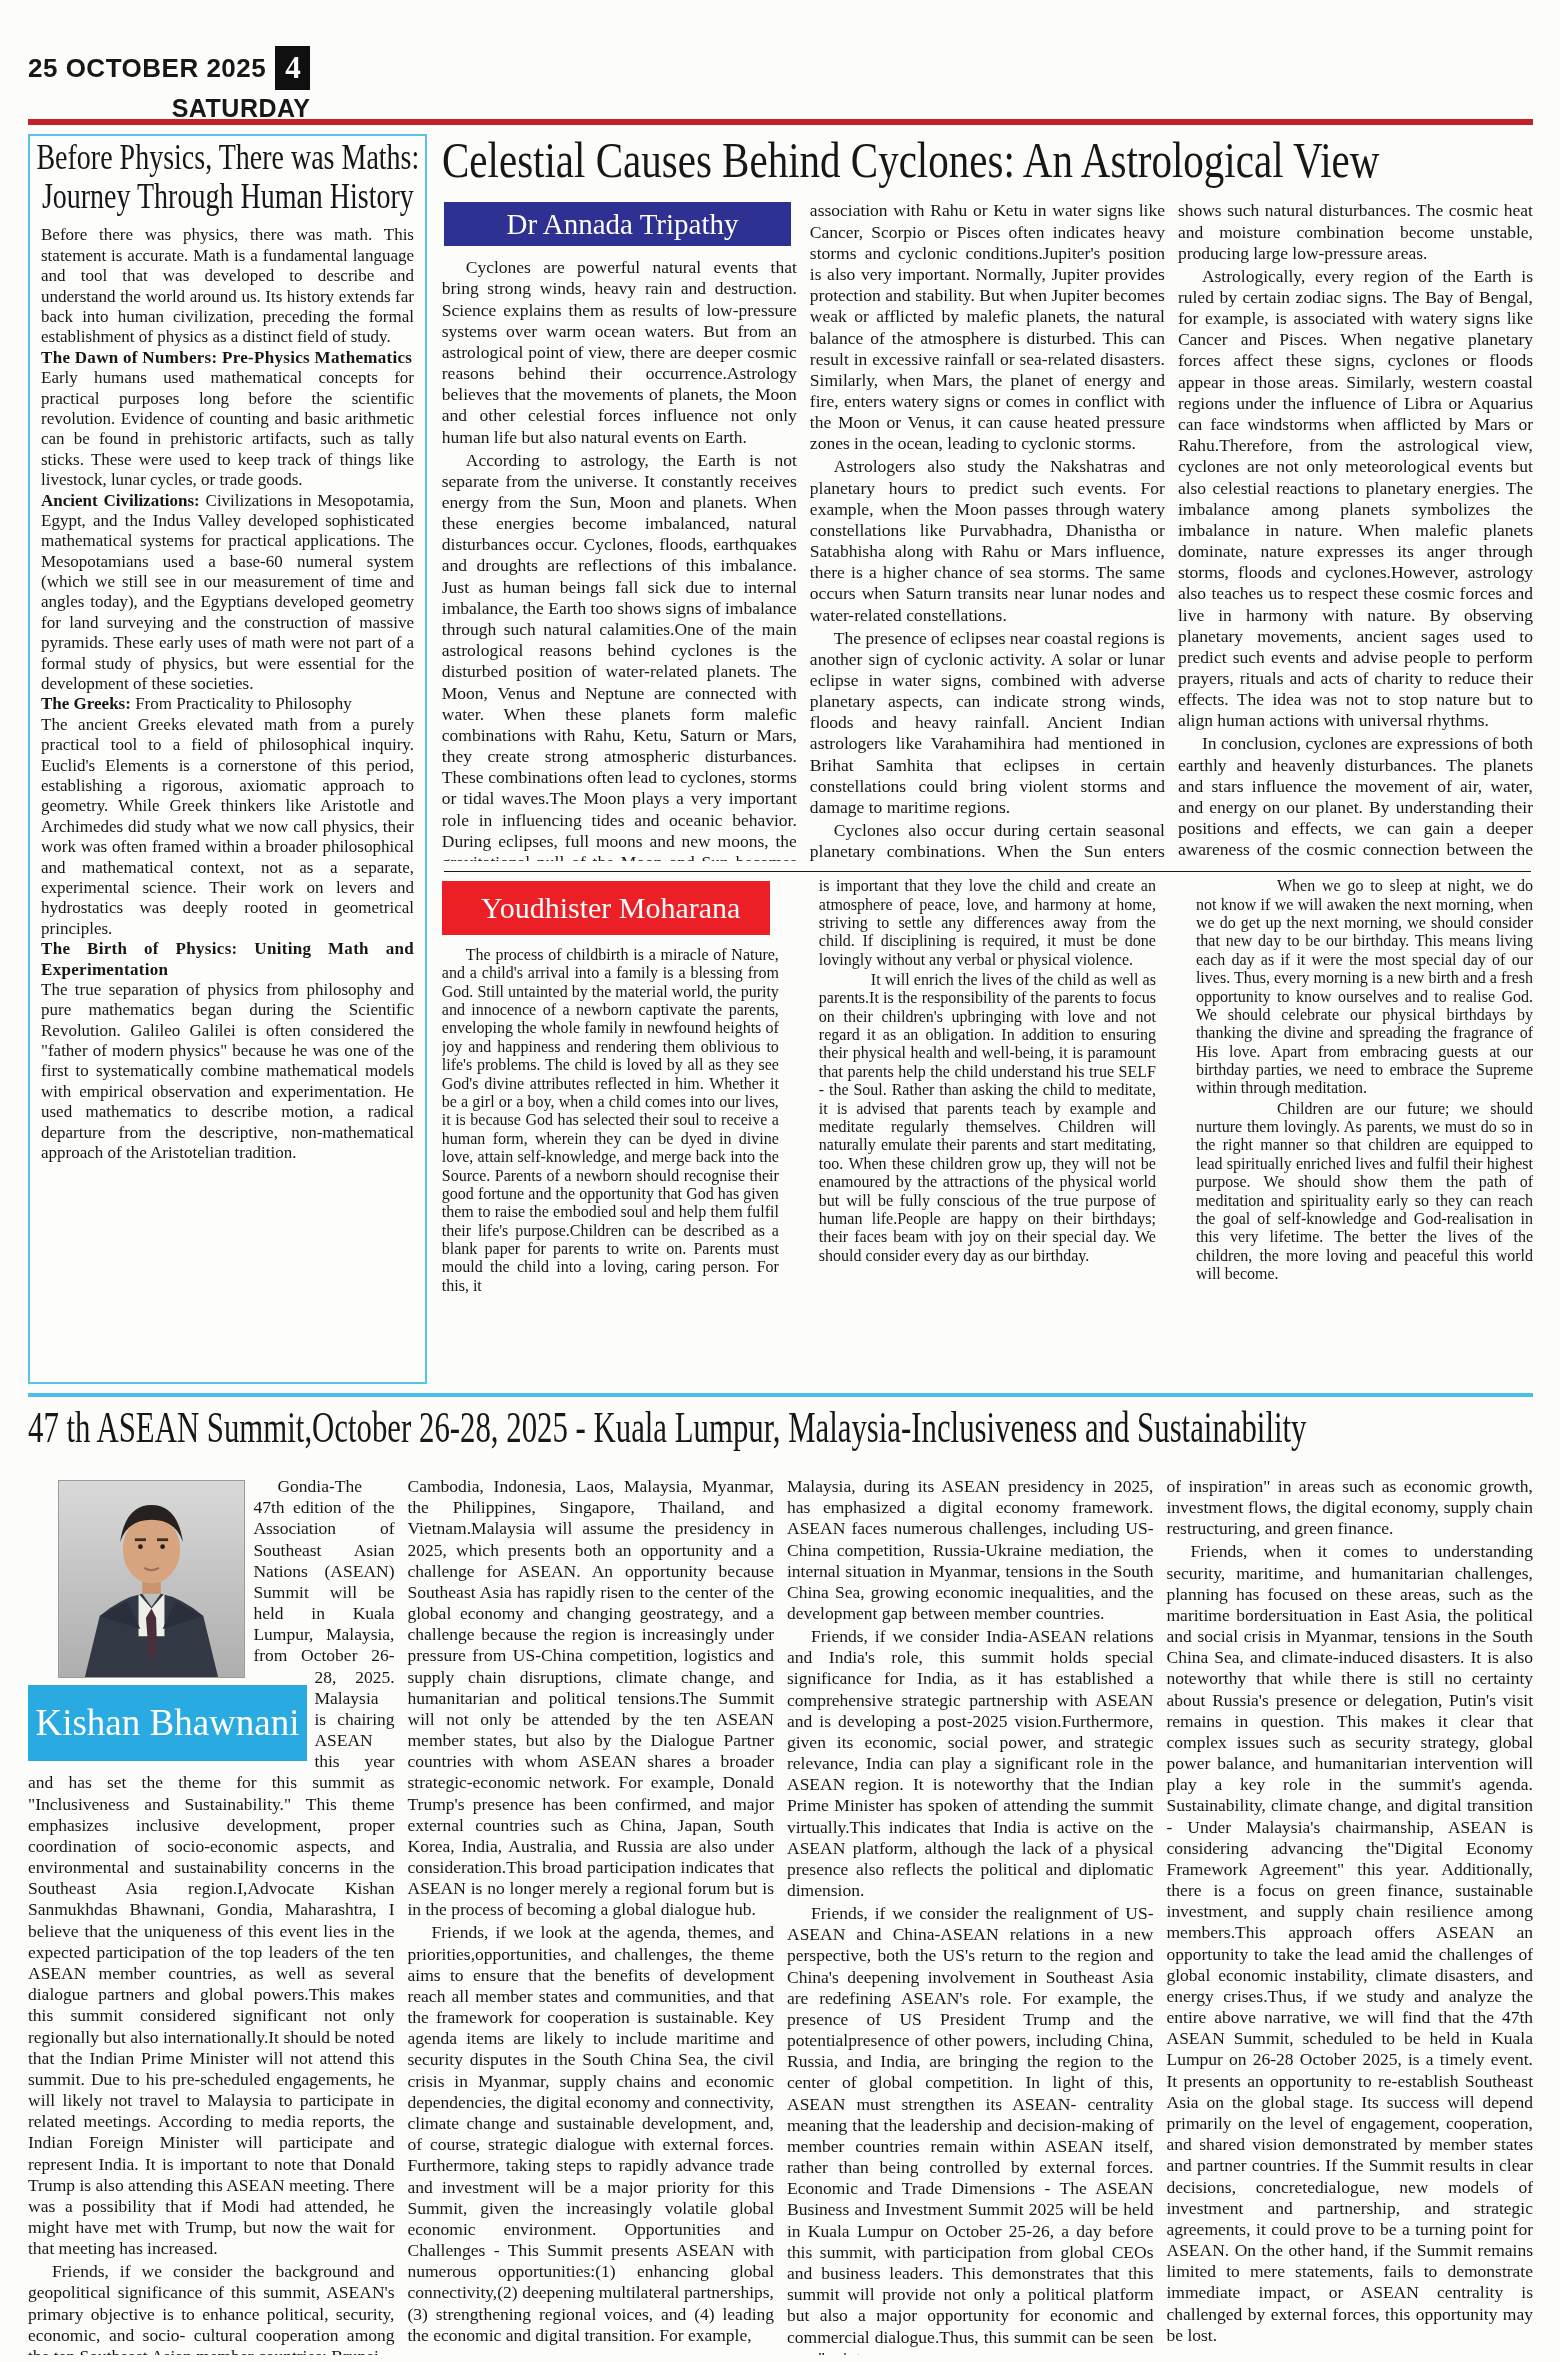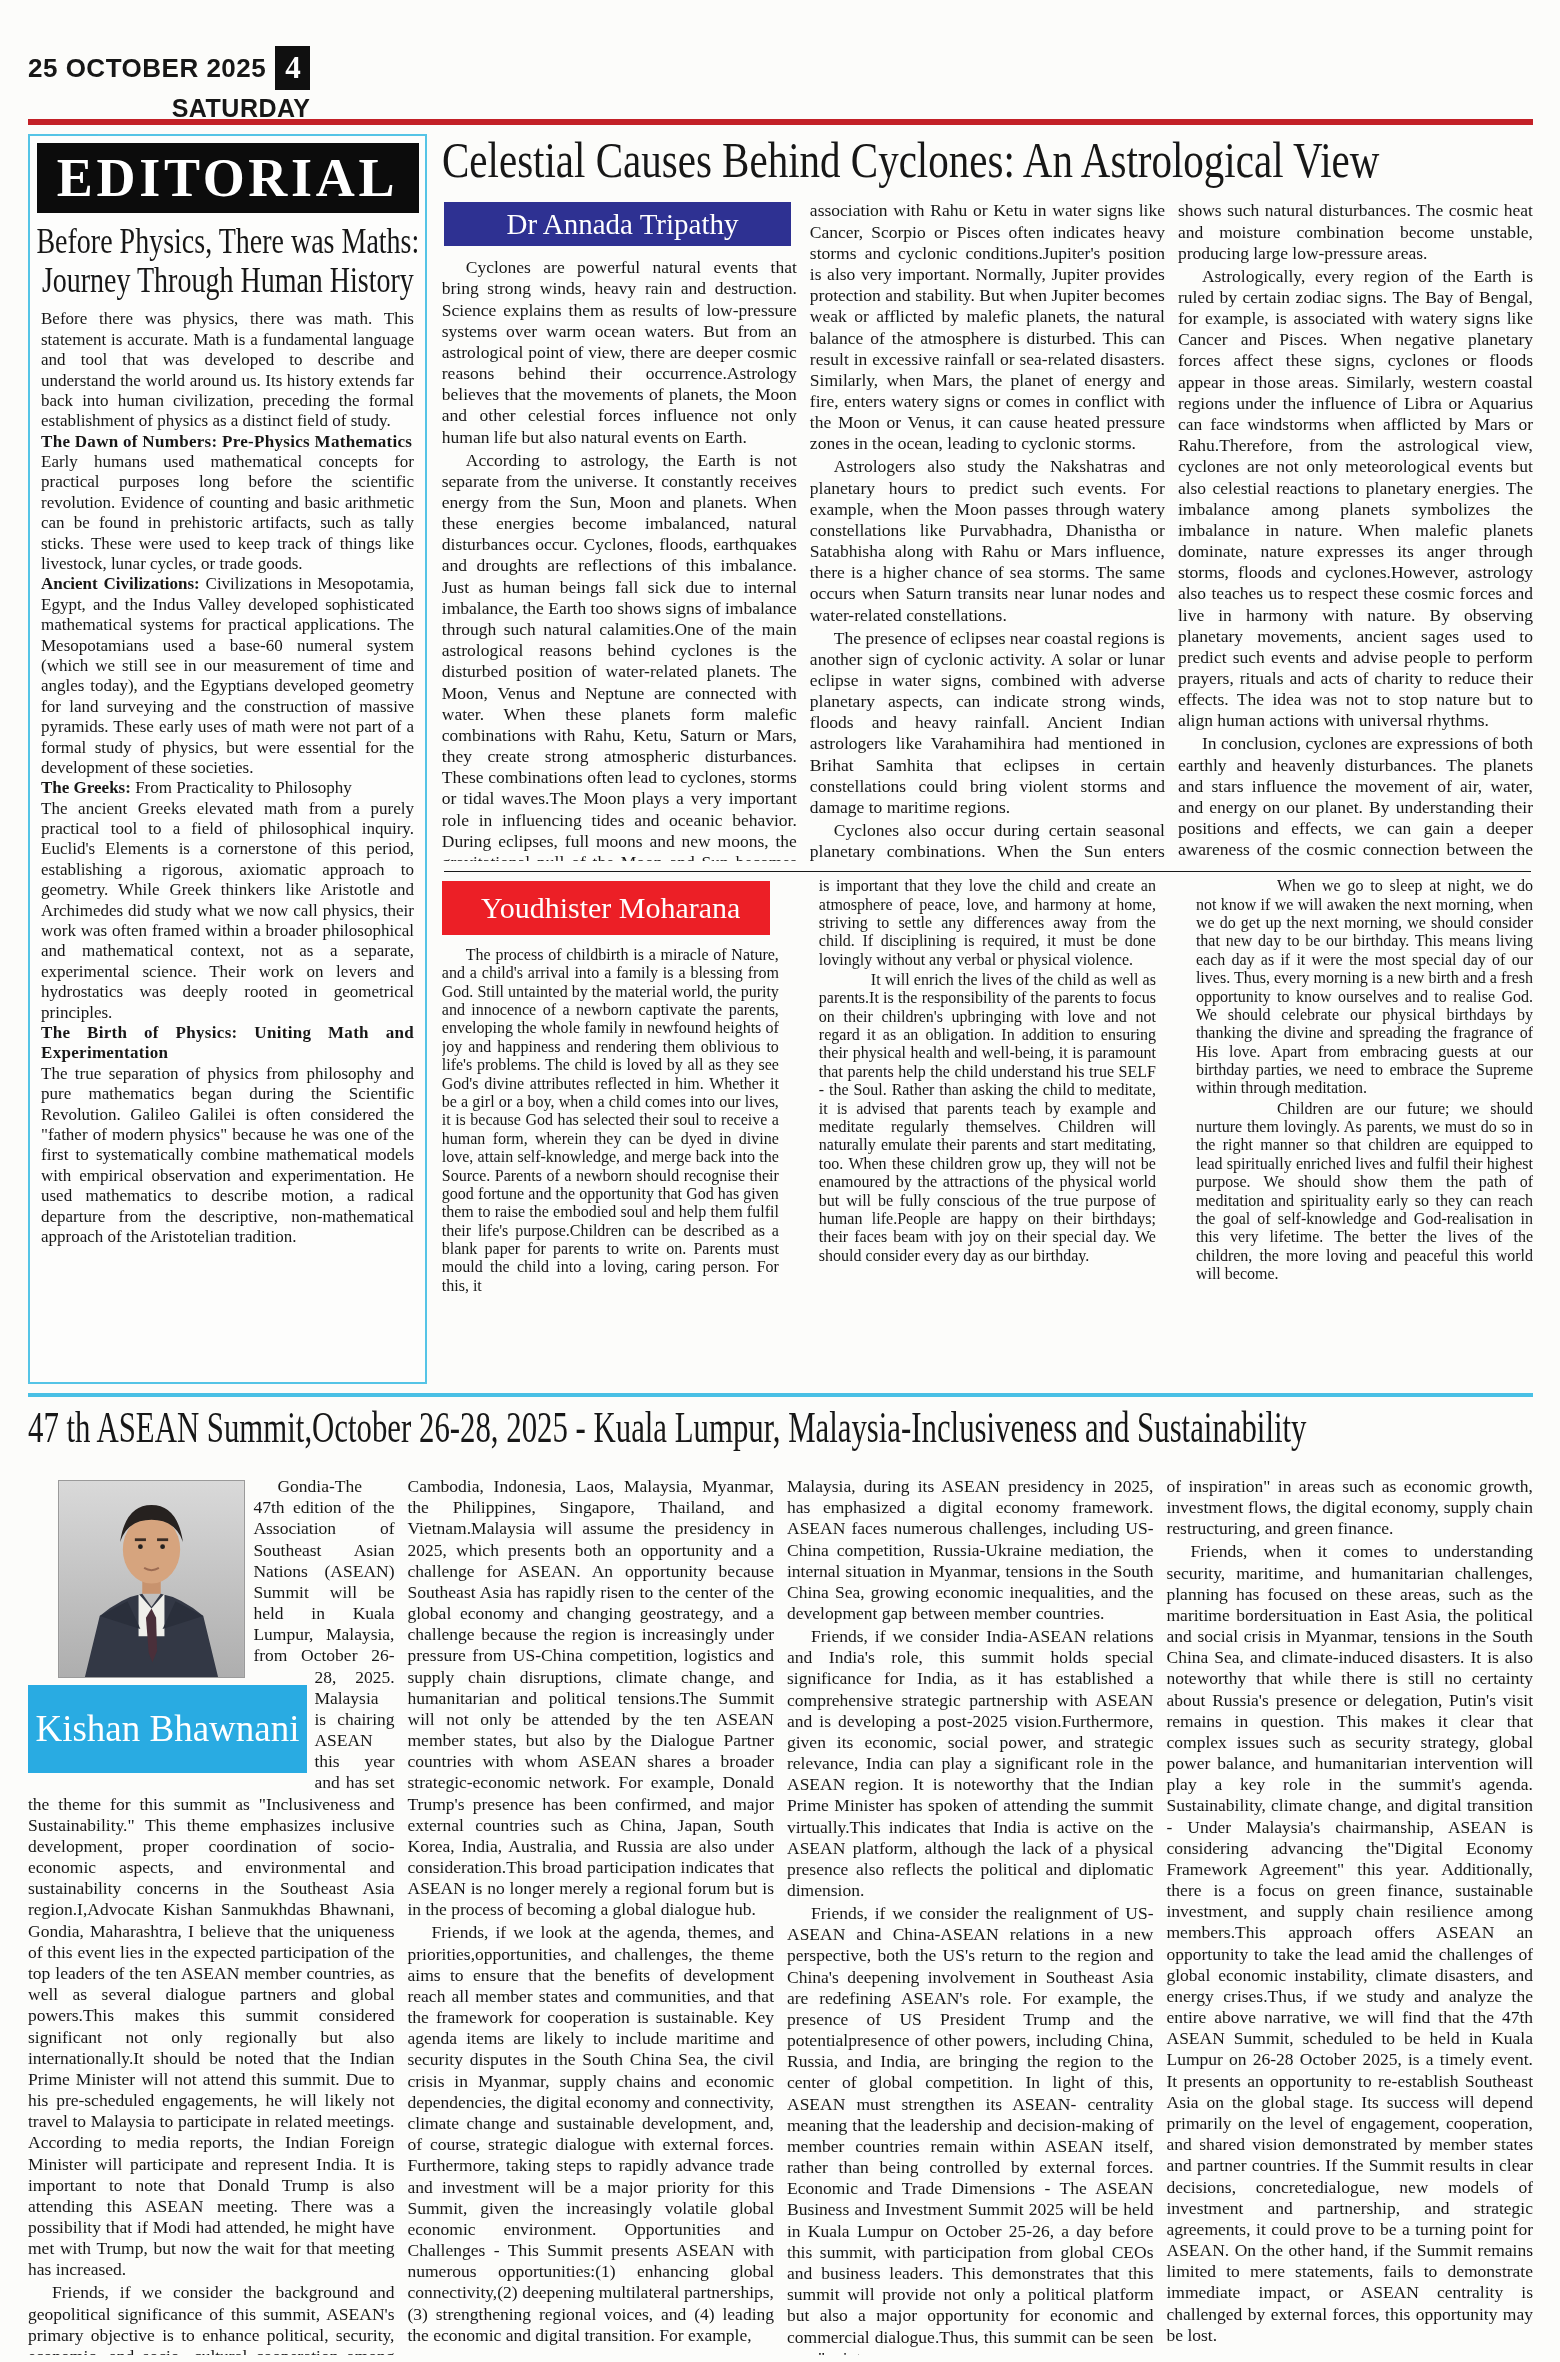--- a/index.html
+++ b/index.html
@@ -64,21 +64,21 @@
   .byline.red{background:#ec1f26;height:54px;font-size:30px;margin:3.7px 9.2px 11px 0;}
 
   .cyan-rule{height:3.7px;background:#49c0e5;margin:9.2px 0 7.4px;}
 
   
   .asean-h{height:68px;}
   .asean-h .big-h{font-size:44px;transform:scaleX(.7);transform-origin:left center;line-height:1.1;}
   .a-cols{height:879px;overflow:hidden;margin-top:3.7px;font-size:17.5px;line-height:1.21;}
   .photo-float{float:left;width:218px;margin:3.7px 7.4px 1.8px 0;}
   .photo-float svg{display:block;margin-left:29.5px;border:0.9px solid #9a9a9a;}
-  .caption-float{float:left;clear:left;width:279px;height:88px;margin:5.5px 7.4px 7.4px 0;
+  .caption-float{float:left;clear:left;width:279px;height:76px;margin:5.5px 7.4px 7.4px 0;
         background:#29abe2;color:#fff;font-size:37px;display:flex;align-items:center;justify-content:center;}
 </style>
 </head>
 <body>
 
 <div class="page">
   <div class="inner">
 
     <div class="header">
       <div class="dateblock">
@@ -87,23 +87,20 @@
           <span class="pagenum">4</span>
         </div>
         <div class="day">SATURDAY</div>
       </div>
     </div>
     <div class="red-rule"></div>
 
     <div class="top">
 
       <aside class="editorial-box">
-        <div class="ed-banner">
-          <span>EDITORIAL</span>
-        </div>
         <div class="ed-title">Before Physics, There was Maths: Journey Through Human History</div>
         <div class="ed-body">
           <p>Before there was physics, there was math. This statement is accurate. Math is a fundamental language and tool that was developed to describe and understand the world around us. Its history extends far back into human civilization, preceding the formal establishment of physics as a distinct field of study.</p>
           <p class="subhead">The Dawn of Numbers: Pre-Physics Mathematics</p>
           <p>Early humans used mathematical concepts for practical purposes long before the scientific revolution. Evidence of counting and basic arithmetic can be found in prehistoric artifacts, such as tally sticks. These were used to keep track of things like livestock, lunar cycles, or trade goods.</p>
           <p><b>Ancient Civilizations:</b><span> Civilizations in Mesopotamia, Egypt, and the Indus Valley developed sophisticated mathematical systems for practical applications. The Mesopotamians used a base-60 numeral system (which we still see in our measurement of time and angles today), and the Egyptians developed geometry for land surveying and the construction of massive pyramids. These early uses of math were not part of a formal study of physics, but were essential for the development of these societies.</span></p>
           <p><b>The Greeks:</b><span> From Practicality to Philosophy</span></p>
           <p>The ancient Greeks elevated math from a purely practical tool to a field of philosophical inquiry. Euclid's Elements is a cornerstone of this period, establishing a rigorous, axiomatic approach to geometry. While Greek thinkers like Aristotle and Archimedes did study what we now call physics, their work was often framed within a broader philosophical and mathematical context, not as a separate, experimental science. Their work on levers and hydrostatics was deeply rooted in geometrical principles.</p>
           <p class="subhead">The Birth of Physics: Uniting Math and Experimentation</p>
           <p>The true separation of physics from philosophy and pure mathematics began during the Scientific Revolution. Galileo Galilei is often considered the "father of modern physics" because he was one of the first to systematically combine mathematical models with empirical observation and experimentation. He used mathematics to describe motion, a radical departure from the descriptive, non-mathematical approach of the Aristotelian tradition.</p>

